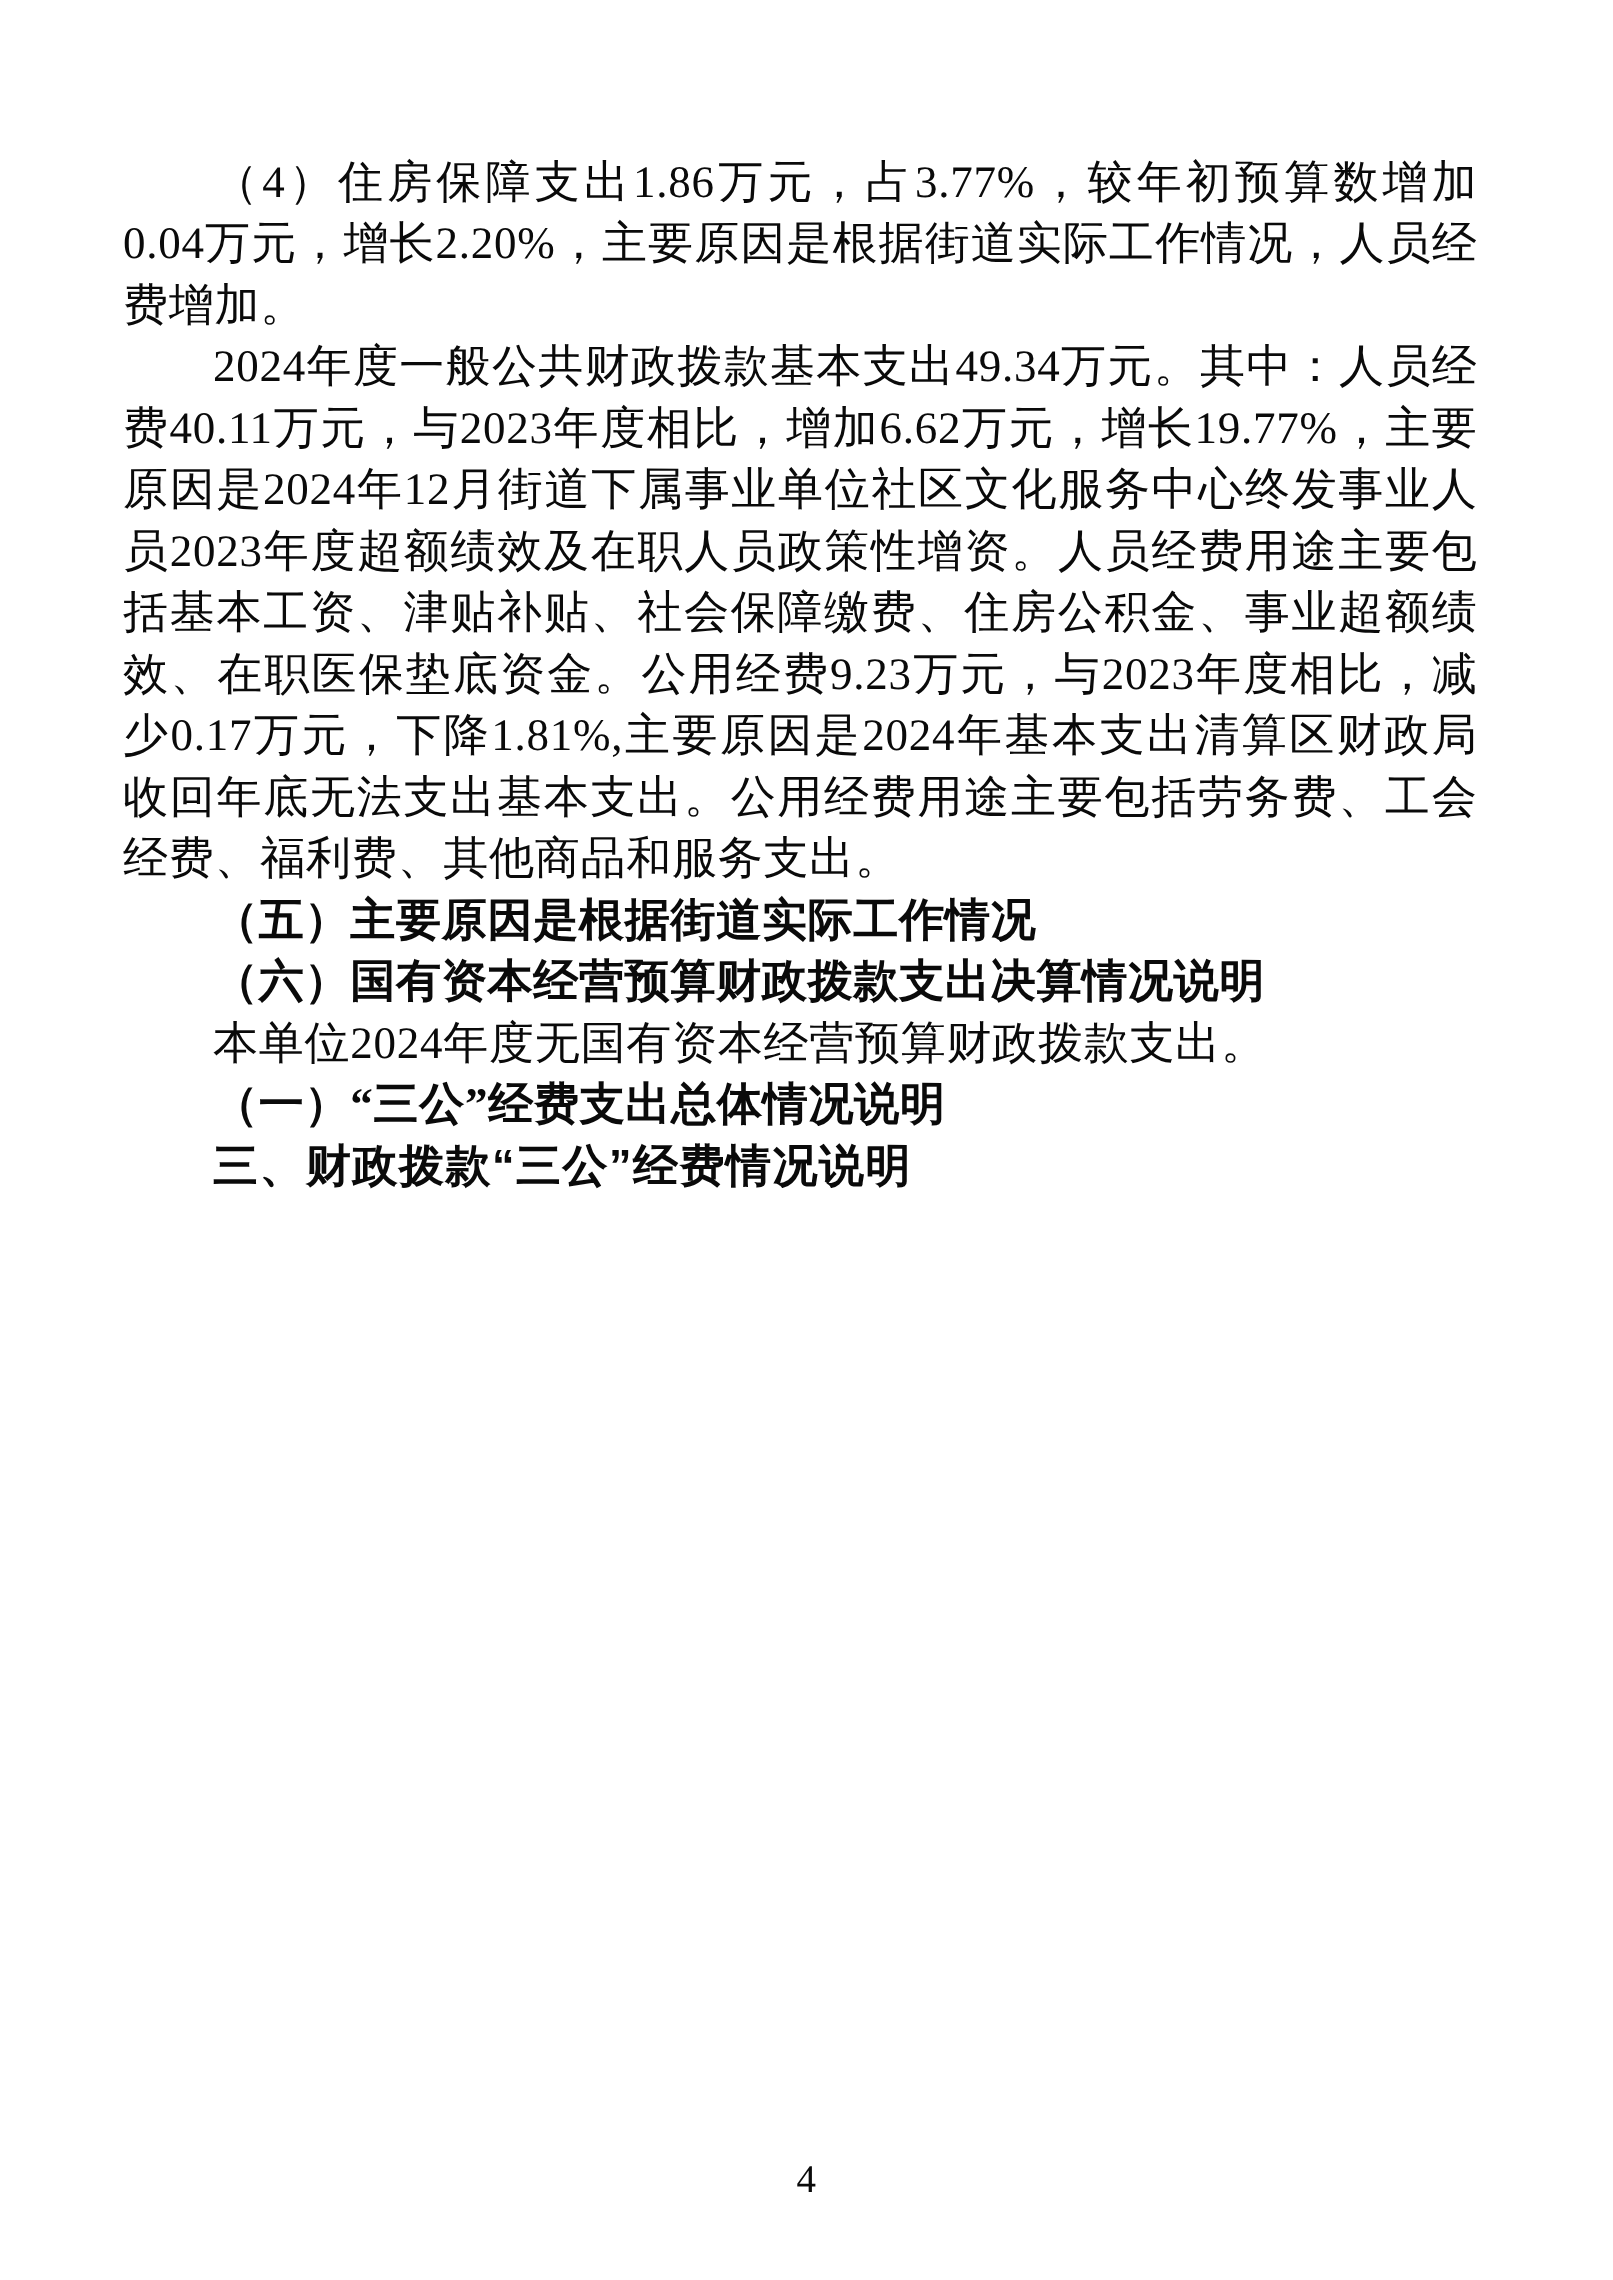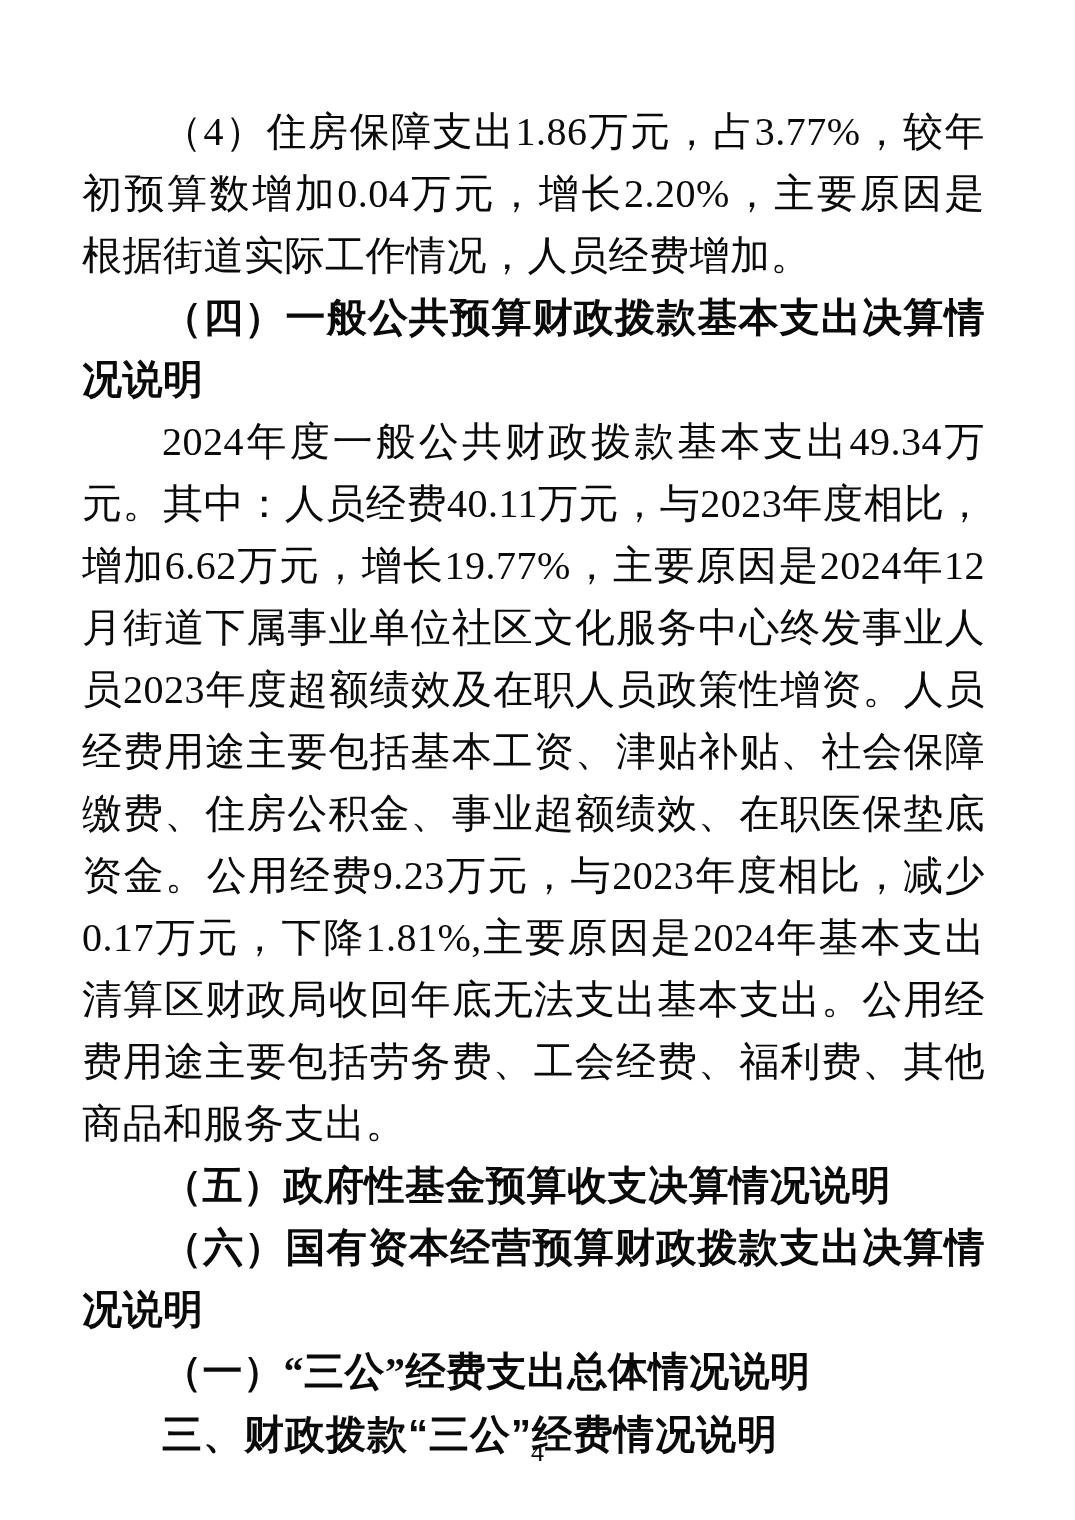--- a/index.html
+++ b/index.html
@@ -16,22 +16,22 @@
     overflow: hidden;
   }
   .content {
     position: absolute;
     left: 82px;
     top: 101px;
     width: 903px;
   }
   .para {
     margin: 0;
-    font-size: 40px;
-    line-height: 62px;
+    font-size: 30px;
+    line-height: 41px;
     text-align: justify;
     text-indent: 2em;
     letter-spacing: 0.5px;
     font-family: "Liberation Serif", "DejaVu Serif", serif;
     font-weight: 400;
   }
   .heading2 {
     font-weight: 700;
   }
   .heading1 {
@@ -49,22 +49,22 @@
     line-height: 30px;
     font-family: "Liberation Serif", "DejaVu Serif", serif;
   }
 </style>
 </head>
 <body>
 
 <div class="page">
   <div class="content">
     <p class="para body">（4）住房保障支出1.86万元，占3.77%，较年初预算数增加0.04万元，增长2.20%，主要原因是根据街道实际工作情况，人员经费增加。</p>
-    <p class="para heading2">（四）一般公共预算财政拨款基本支出决算情况说明</p>
     <p class="para body">2024年度一般公共财政拨款基本支出49.34万元。其中：人员经费40.11万元，与2023年度相比，增加6.62万元，增长19.77%，主要原因是2024年12月街道下属事业单位社区文化服务中心终发事业人员2023年度超额绩效及在职人员政策性增资。人员经费用途主要包括基本工资、津贴补贴、社会保障缴费、住房公积金、事业超额绩效、在职医保垫底资金。公用经费9.23万元，与2023年度相比，减少0.17万元，下降1.81%,主要原因是2024年基本支出清算区财政局收回年底无法支出基本支出。公用经费用途主要包括劳务费、工会经费、福利费、其他商品和服务支出。</p>
-    <p class="para heading2">（五）政府性基金预算收支决算情况说明</p>
+    <p class="para heading2">（五）主要原因是根据街道实际工作情况</p>
     <p class="para heading2">（六）国有资本经营预算财政拨款支出决算情况说明</p>
+    <p class="para body">本单位2024年度无国有资本经营预算财政拨款支出。</p>
     <p class="para heading2">（一）“三公”经费支出总体情况说明</p>
     <p class="para heading1">三、财政拨款“三公”经费情况说明</p>
   </div>
 
   <div class="page-number">4</div>
 </div>
 
 </body></html>

